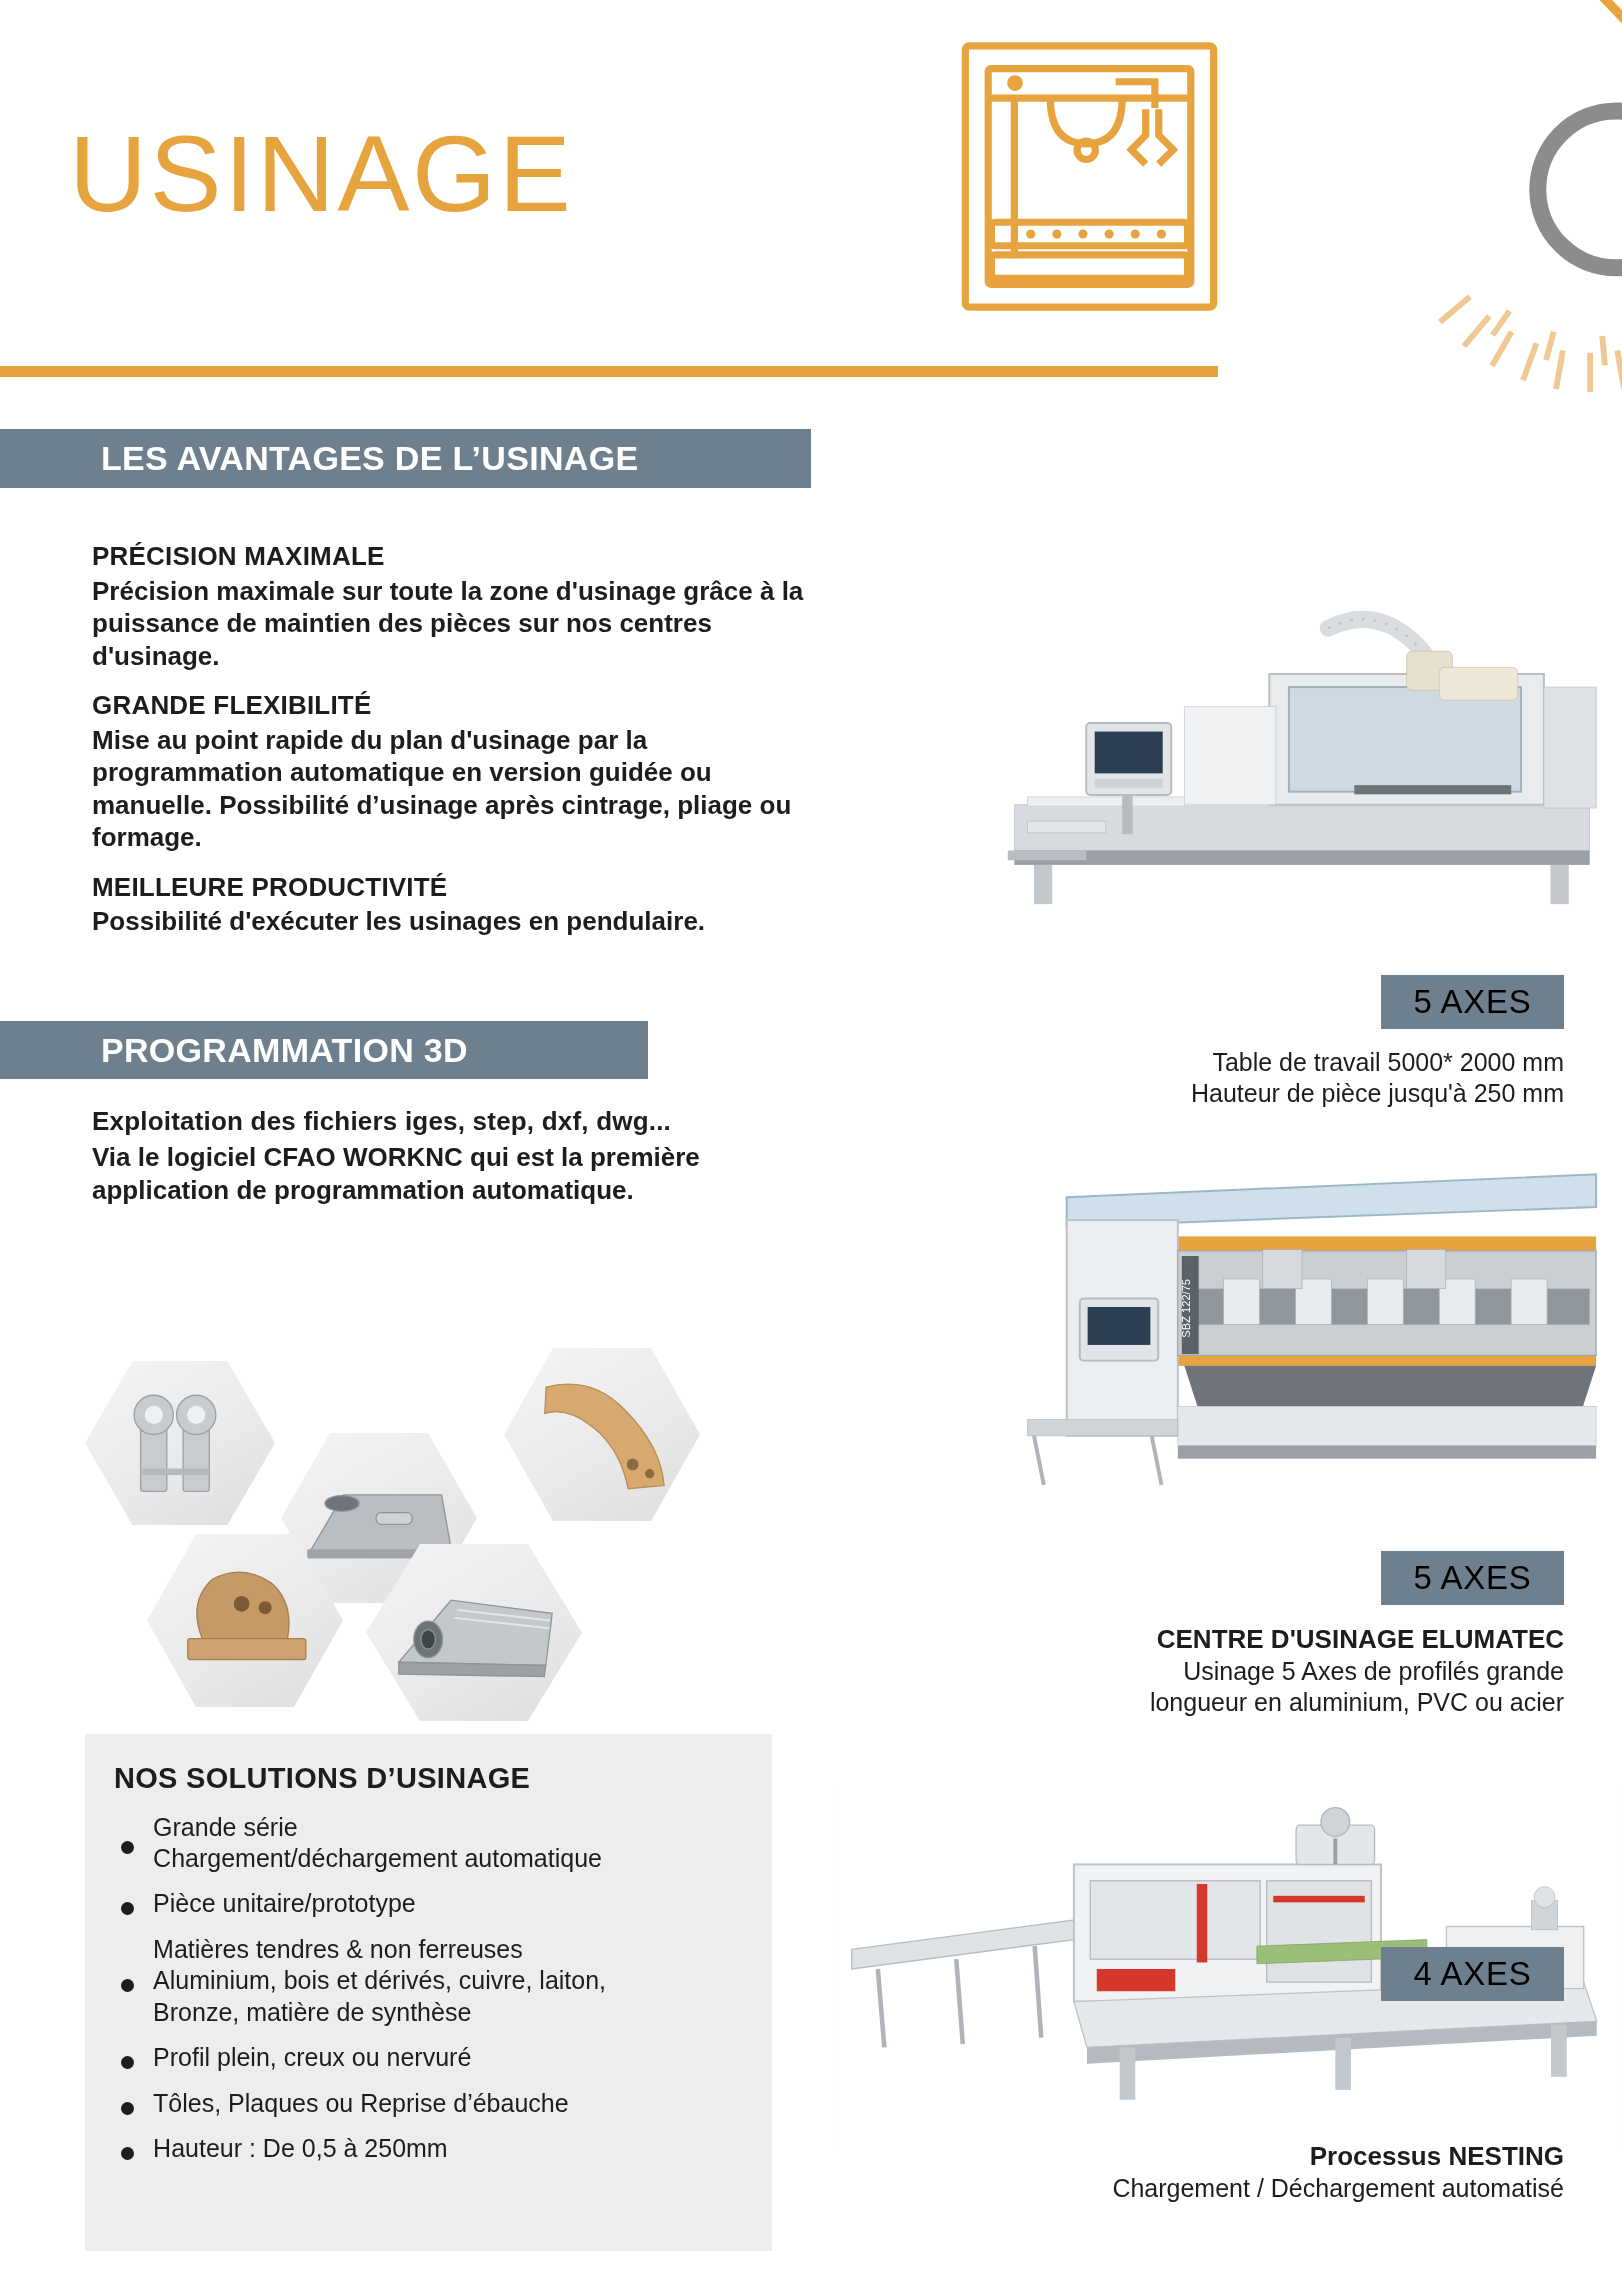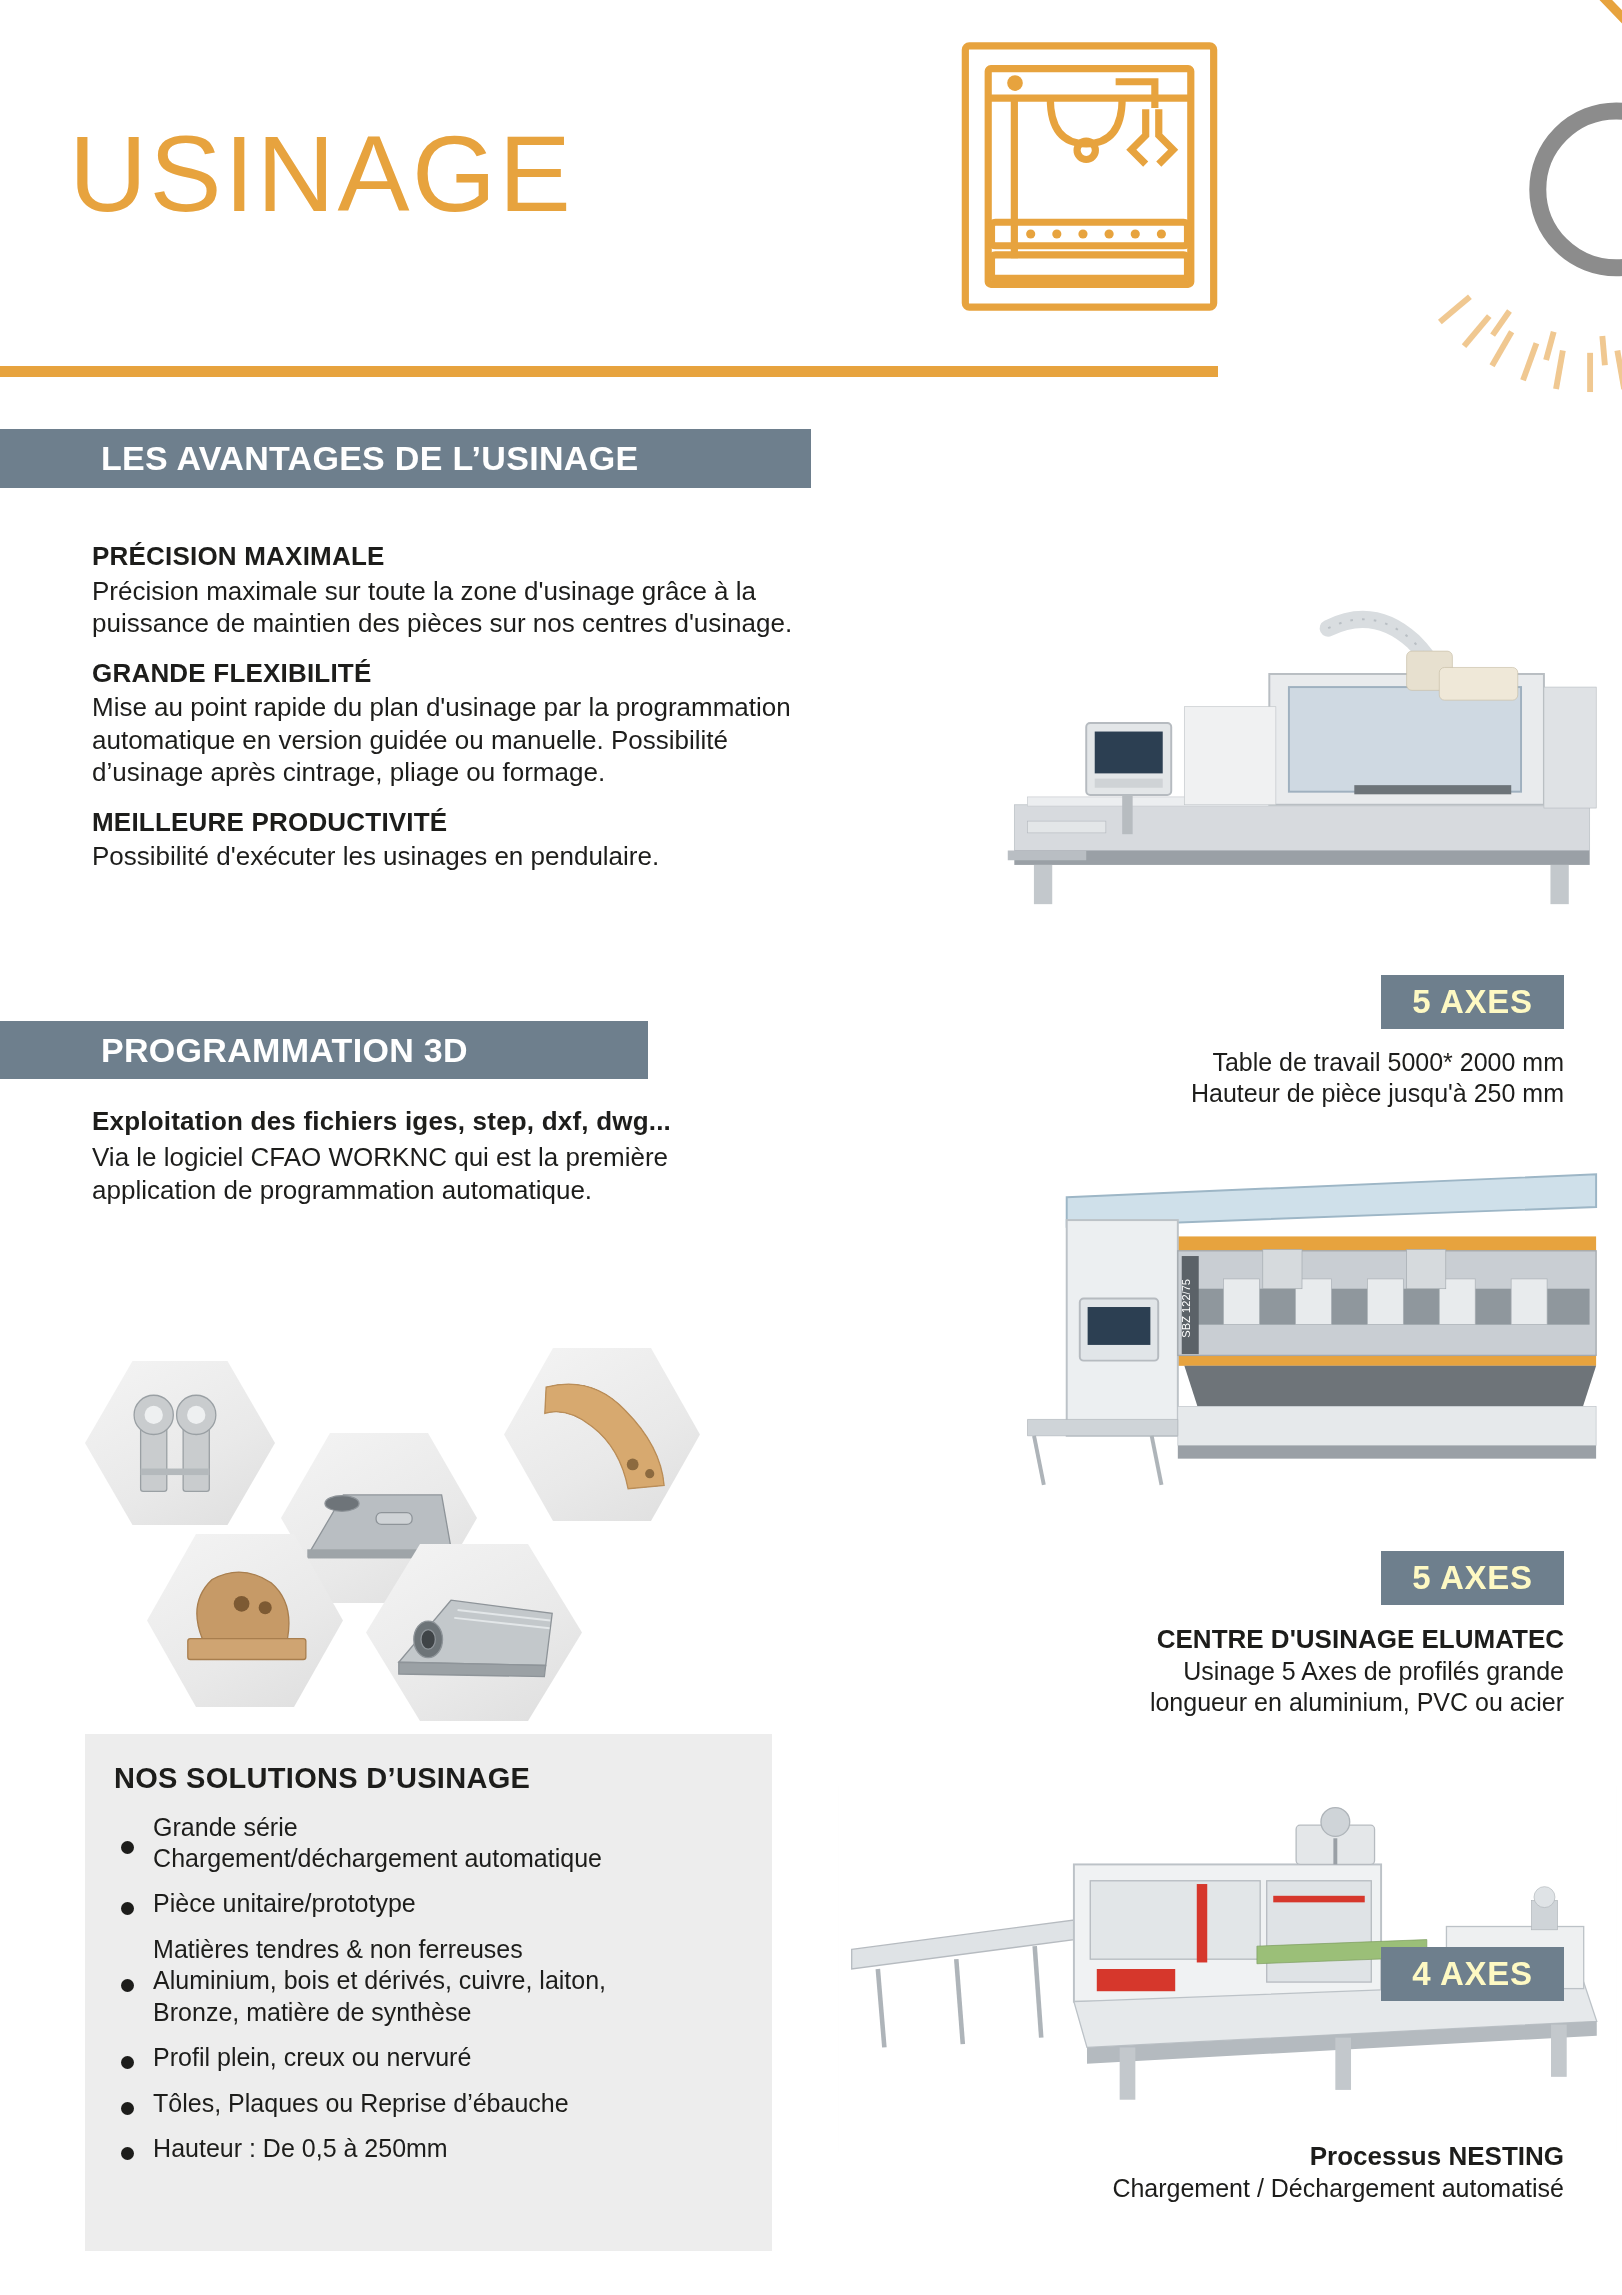--- a/index.html
+++ b/index.html
@@ -88,20 +88,21 @@
   .sub-head {
     font-size: 26px;
     font-weight: bold;
     color: #1d1d1b;
     letter-spacing: 0.2px;
   }
   .body-text {
     font-size: 26px;
     color: #1d1d1b;
     line-height: 1.25;
+    font-weight: bold;
   }
   #adv-block {
     position: absolute;
     left: 92px;
     top: 523px;
     width: 739px;
   }
   #adv-block .sub-head { margin-bottom: 2.6px; margin-top: 18px; }
   #adv-block .body-text { margin-bottom: 17px; }
 
@@ -164,22 +165,22 @@
   .sol-text {
     font-size: 25px;
     line-height: 1.25;
     color: #1d1d1b;
   }
 
   
   .axes-tag {
     position: absolute;
     background: #6E7F8D;
-    color: #fef9c3;
-    font-weight: bold;
+    color: #000000;
+    font-weight: normal;
     font-size: 33px;
     display: flex;
     align-items: center;
     justify-content: center;
     letter-spacing: 0.7px;
   }
   .caption {
     position: absolute;
     text-align: right;
     font-size: 25px;

